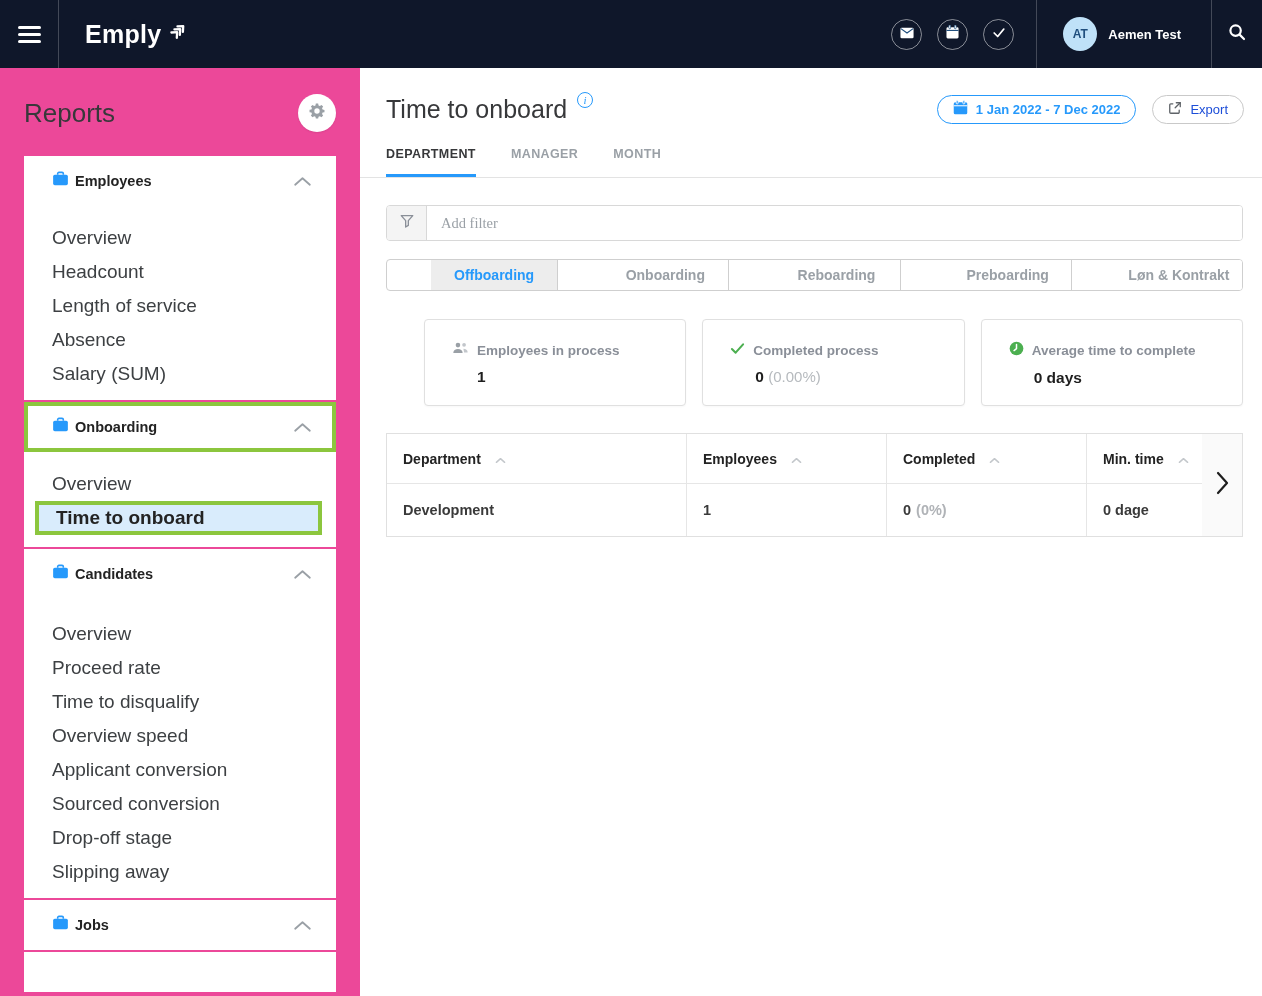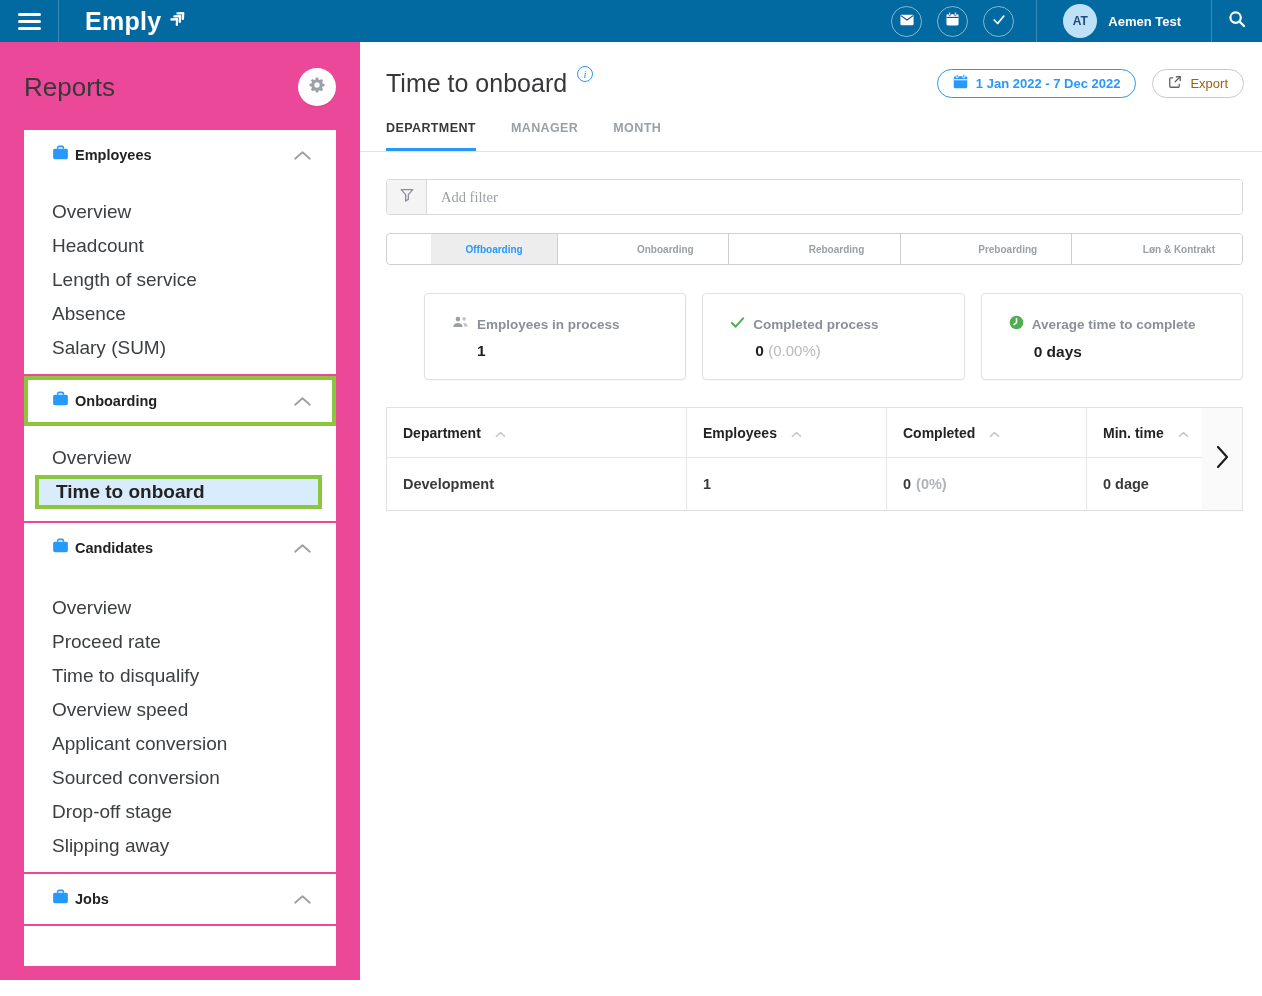--- a/index.html
+++ b/index.html
@@ -1,20 +1,20 @@
 <!DOCTYPE html>
 <html><head>
 <meta charset="utf-8">
 <style>
   * { margin:0; padding:0; box-sizing:border-box; }
   html,body { width:1262px; height:996px; overflow:hidden;
     font-family:"Liberation Sans", sans-serif; background:#fff; }
 
   
-  .navbar { height:42px; background:#0369a1; display:flex; align-items:stretch; color:#fff;justify-content:space-between; }
+  .navbar { height:68px; background:#0f172a; display:flex; align-items:stretch; color:#fff;justify-content:space-between; }
   .nav-burger { width:59px; display:flex; align-items:center; justify-content:center;
     border-right:1px solid rgba(255,255,255,.22); cursor:pointer; }
   .burger { display:flex; flex-direction:column; gap:4px; }
   .burger span { width:23px; height:3px; background:#fff; border-radius:2px; }
   .nav-brand { display:flex; align-items:center; margin-left:26px; gap:7px; }
   .brand-text { font-size:25px; font-weight:600; letter-spacing:.3px; }
   .nav-spacer { flex:1; }
   .nav-iconbar { display:flex; align-items:center; gap:15px; padding-right:22px; }
   .circle-btn { width:31px; height:31px; border:1px solid rgba(255,255,255,.5); border-radius:50%;
     display:flex; align-items:center; justify-content:center; cursor:pointer; }
@@ -57,41 +57,41 @@
     padding:26px 20px 0 26px; }
   .page-title-wrap { display:flex; align-items:flex-start; gap:10px; }
   .page-title { font-size:25px; color:#37383a; font-weight:400; line-height:30px; }
   .info-icon { width:16px; height:16px; border:1.5px solid #2699fb; border-radius:50%;
     color:#2699fb; font-family:"Liberation Serif", serif; font-style:italic; font-size:11px;
     display:flex; align-items:center; justify-content:center; margin-top:-2px; cursor:pointer; }
   .head-actions { display:flex; gap:16px; }
   .pill { height:29px; border-radius:15px; display:flex; align-items:center; gap:8px;
     padding:0 15px; font-size:13px; cursor:pointer; background:#fff; }
   .pill.date { border:1.5px solid #2699fb; color:#2699fb; font-weight:600; }
-  .pill.export { border:1px solid #c9c9c9; color:#a16207; }
+  .pill.export { border:1px solid #c9c9c9; color:#1d4ed8; }
 
   .tabs { display:flex; gap:35px; margin:23px 0 0 26px; }
   .tab { font-size:12.5px; font-weight:700; letter-spacing:.4px; color:#9aa0a6;
     padding-bottom:13px; border-bottom:3px solid transparent; cursor:pointer; }
   .tab.active { color:#37383a; border-bottom-color:#2699fb; }
   .main-divider { border-bottom:1px solid #e3e3e3; }
 
   .content { padding:27px 21px 0 26px; }
   .filter-bar { display:flex; height:36px; border:1px solid #d8d8d8; border-radius:4px;
     overflow:hidden; margin-bottom:18px; background:#fff; }
   .filter-iconbox { width:40px; background:#f4f4f4; border-right:1px solid #d8d8d8;
     display:flex; align-items:center; justify-content:center; }
   .filter-input { flex:1; border:none; outline:none; padding:0 14px; font-size:14.5px;
     color:#444; font-family:Liberation Serif, serif; }
   .filter-input::placeholder { color:#9aa0a6; }
 
   .segments { display:flex; height:32px; border:1px solid #cfcfcf; border-radius:4px;
     overflow:hidden; margin-bottom:28px; }
   .seg { flex:1; display:flex; align-items:center; justify-content:center; background:#fff;
-    font-size:10px; font-weight:600; color:#9aa0a6; border-right:1px solid #cfcfcf; cursor:pointer;margin-left:44px; }
+    font-size:14px; font-weight:600; color:#9aa0a6; border-right:1px solid #cfcfcf; cursor:pointer;margin-left:44px; }
   .seg:last-child { border-right:none; }
   .seg.active { background:#ededed; color:#2699fb; }
 
   .stats { display:flex; gap:16px; margin-bottom:27px;padding-left:38px; }
   .stat-card { flex:1; border:1px solid #e0e0e0; border-radius:4px; background:#fff;
     padding:21px 14px 0 27px; height:87px; box-shadow:0 1px 2px rgba(0,0,0,.03); }
   .stat-top { display:flex; align-items:center; gap:8px; }
   .stat-label { font-size:13.5px; font-weight:700; color:#8a8f98; }
   .stat-value { margin:9px 0 0 25px; font-size:15.5px; font-weight:700; color:#1e1e1e; }
   .stat-suffix { font-weight:400; color:#b6babe; font-size:15px; }

